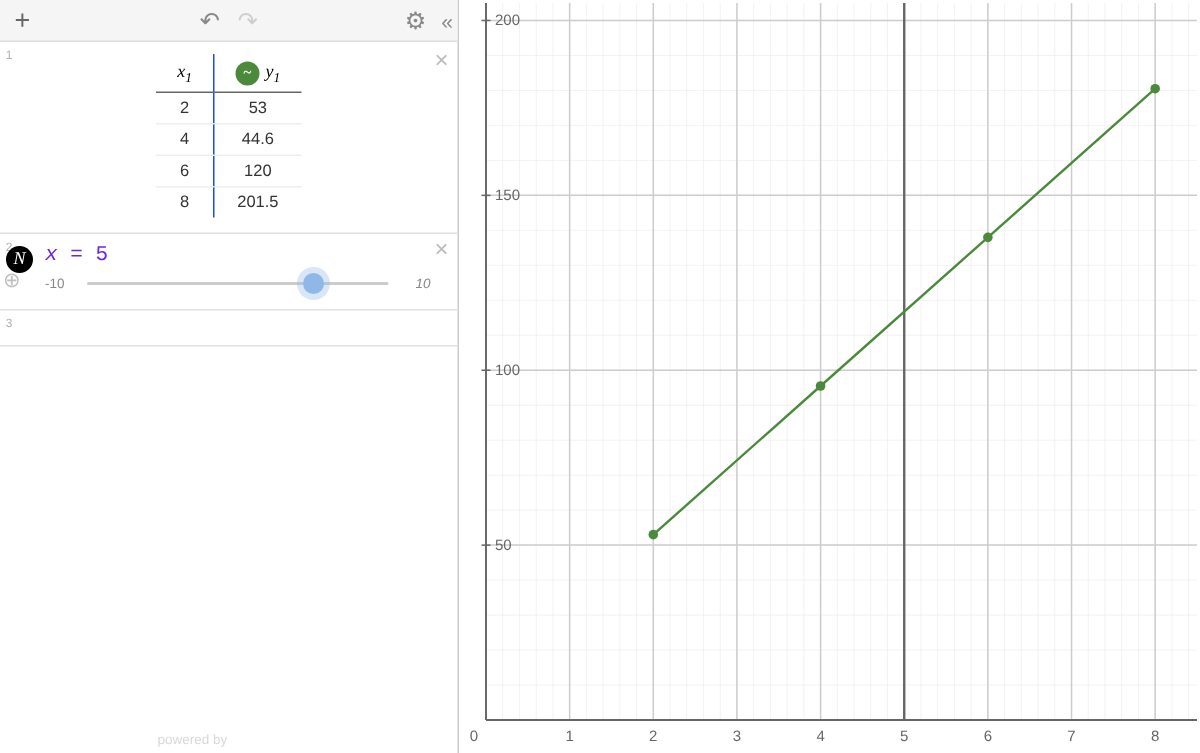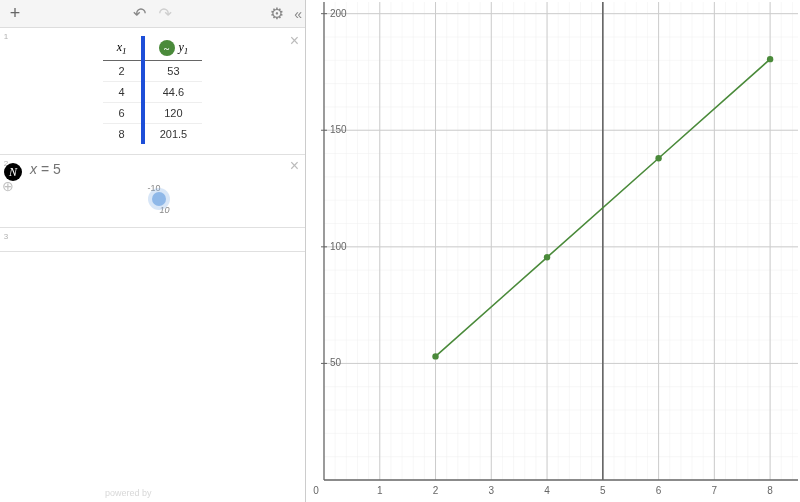--- a/index.html
+++ b/index.html
@@ -19,37 +19,37 @@
 
   .rows { flex: 1; overflow: hidden; position: relative; }
   .row { border-bottom: 1px solid #e0e0e0; position: relative; }
   .row .idx { position: absolute; left: 0; top: 0; width: 12px; font-size: 8px; color: #b0b0b0; text-align: center; padding-top: 4px; }
   .row .close { position: absolute; right: 6px; top: 4px; color: #bbb; font-size: 16px; cursor: pointer; }
 
   
   .tbl-row { padding: 8px 18px 10px 18px; }
   .tbl { margin: 0 auto; border-collapse: collapse; font-size: 12px; }
   .tbl th { padding: 4px 14px; border-bottom: 1px solid #666; font-weight: normal; font-style: italic; font-family: 'Times New Roman', serif; }
-  .tbl th.sep, .tbl td.sep { border-right: 4px solid #1d4ed8; }
+  .tbl th.sep, .tbl td.sep { border-right: 1px solid #1d4ed8; }
   .tbl td { padding: 4px 14px; text-align: center; border-bottom: 1px solid #eee; font-size: 11px; color: #333; }
   .tbl tr:last-child td { border-bottom: none; }
   .y-head { display: inline-flex; align-items: center; gap: 4px; }
   .y-dot { width: 16px; height: 16px; border-radius: 50%; background: #4a8a3a; display: inline-flex; align-items: center; justify-content: center; color: #fff; font-size: 10px; font-style: normal; font-weight: bold; }
   sub { font-size: 9px; }
 
   
   .zoom { position: absolute; left: 2px; top: 150px; color: #c0c0c0; font-size: 14px; cursor: pointer; }
 
   
   .slider-row { padding: 6px 18px 12px 30px; position: relative; }
   .slider-row .thumb-icon { position:absolute; left:4px; top:8px; width:18px; height:18px; border-radius:50%; background:#000; display:flex; align-items:center; justify-content:center; }
   .slider-row .thumb-icon span { color:#fff; font-style:italic; font-family:'Times New Roman',serif; font-size:12px; }
-  .expr { font-family: Liberation Sans, sans-serif; font-style: italic; font-size: 14px; color: #737373; }
+  .expr { font-family: Liberation Mono, monospace; font-style: italic; font-size: 14px; color: #6d28d9; }
   .expr .eq { font-style: normal; }
-  .slider { margin-top: 6px; display: flex; align-items: center; gap: 6px; flex-direction: column; }
+  .slider { margin-top: 6px; display: flex; align-items: center; gap: 6px; }
   .slider .min, .slider .max { font-size: 9px; color: #888; width: 22px; }
   .slider .max { text-align: right; font-style: italic; }
   .slider .track { flex: 1; height: 2px; background: #ccc; position: relative; border-radius: 2px; }
   .slider .knob { position: absolute; top: 50%; width: 14px; height: 14px; border-radius: 50%; background: #8fb8e8; transform: translate(-50%, -50%); box-shadow: 0 0 0 4px rgba(143,184,232,.35); }
   .slider-row .close { top: 2px; }
 
   .powered { position: absolute; bottom: 4px; left: 105px; font-size: 9px; color: #d8d8d8; }
 
   
   .right { flex: 1; height: 502px; position: relative; background: #fff; }

